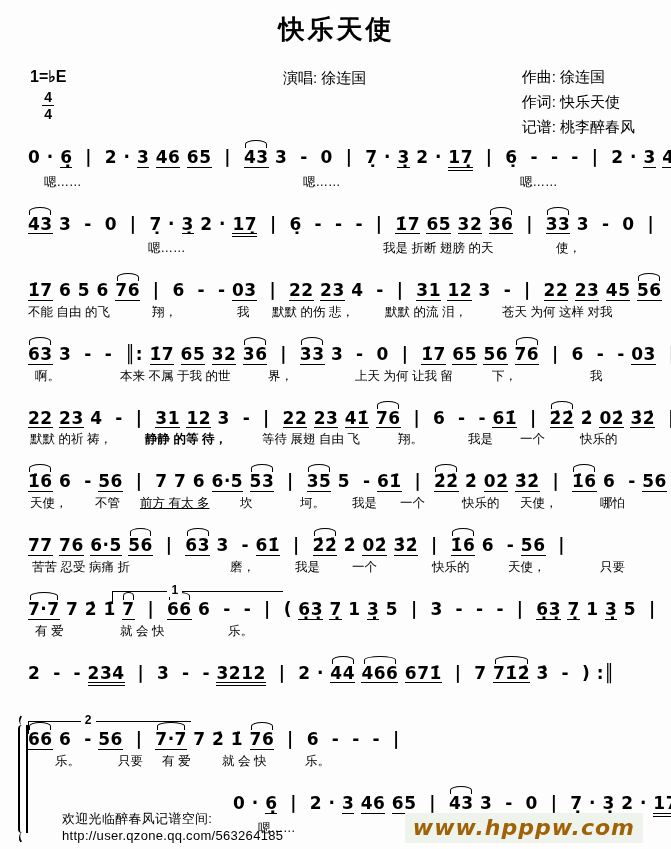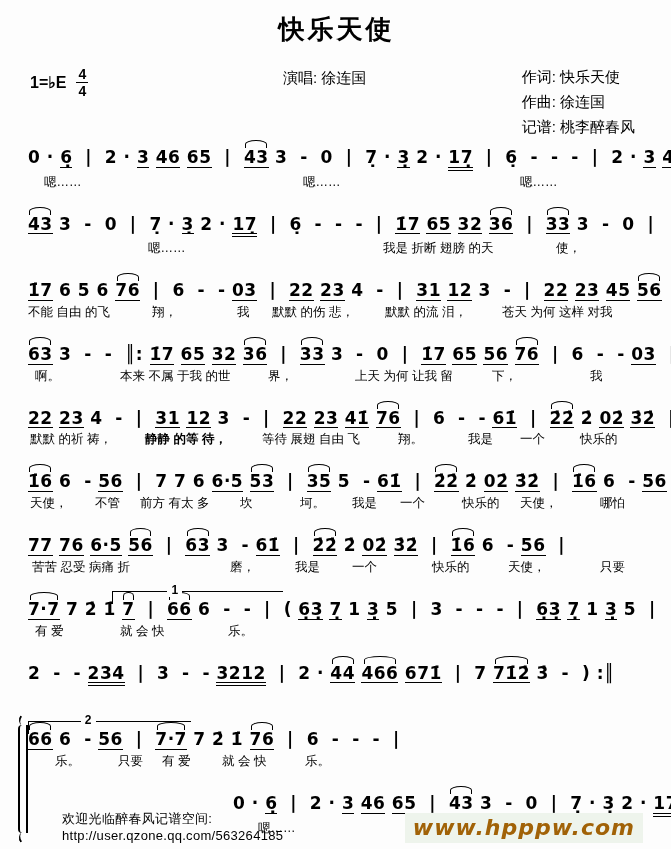--- a/index.html
+++ b/index.html
@@ -3,21 +3,21 @@
 <meta charset="utf-8">
 <style>
   html,body{margin:0;padding:0;background:#ffffff;}
   .page{position:relative;width:671px;height:849px;margin:0 auto;background:#fdfdfd;
         color:#000;font-family:"Liberation Sans",sans-serif;overflow:hidden;box-sizing:border-box;
         padding:10px 26px 0 28px;}
   
   .title{text-align:center;font-size:26px;font-weight:bold;letter-spacing:3px;margin:2px 0 12px 0;
          font-family:"DejaVu Sans",sans-serif;}
   .meta{position:relative;height:78px;font-size:15px;}
-  .keysig{position:absolute;left:2px;top:8px;font-weight:bold;font-size:16px;display:flex;align-items:center;gap:10px;}
+  .keysig{position:absolute;left:2px;top:8px;font-weight:bold;font-size:16px;display:flex;align-items:center;gap:4px;flex-direction:column;}
   .frac{display:inline-flex;flex-direction:column;align-items:center;line-height:1;font-size:14px;font-weight:bold;}
   .frac b:first-child{border-bottom:1.5px solid #000;padding:0 2px 1px 2px;}
   .frac b:last-child{padding-top:1px;}
   .singer{position:absolute;left:255px;top:10px;}
   .credits{position:absolute;right:10px;top:6px;line-height:1.65;}
   
   .score{position:relative;}
   .line{position:relative;margin-bottom:13px;}
   .notes-row{position:relative;padding-top:11px;font-family:"DejaVu Sans",sans-serif;
              font-weight:bold;font-size:17px;white-space:pre;letter-spacing:.5px;line-height:1.1;}
@@ -51,22 +51,22 @@
   <div class="meta">
     <div class="keysig">
       <span>1=♭E</span>
       <span class="frac">
         <b>4</b>
         <b>4</b>
       </span>
     </div>
     <div class="singer">演唱: 徐连国</div>
     <div class="credits">
+      <div>作曲: 徐连国</div>
       <div>作词: 快乐天使</div>
-      <div>作曲: 徐连国</div>
       <div>记谱: 桃李醉春风</div>
     </div>
   </div>
 
   <div class="score">
       <div class="line">
         <div class="notes-row"><span class="tok">0 · </span><span class="tok u">6̣</span><span class="tok">  |  </span><span class="tok">2 · </span><span class="tok u">3</span><span class="tok"> </span><span class="tok u">46</span><span class="tok"> </span><span class="tok u">65</span><span class="tok">  |  </span><span class="tok u arc">43</span><span class="tok"> 3  -  0</span><span class="tok">  |  </span><span class="tok">7̣ · </span><span class="tok u">3̣</span><span class="tok"> 2 · </span><span class="tok uu">17̣</span><span class="tok">  |  </span><span class="tok">6̣  -  -  -</span><span class="tok">  |  </span><span class="tok">2 · </span><span class="tok u">3</span><span class="tok"> </span><span class="tok u">46</span></div>
         <div class="lyrics-row">
           <span class="lyr" style="left: 16px;">嗯……</span>
           <span class="lyr" style="left: 275px;">嗯……</span>
@@ -113,21 +113,21 @@
           <span class="lyr" style="left: 440px;">我是</span>
           <span class="lyr" style="left: 492px;">一个</span>
           <span class="lyr" style="left: 552px;">快乐的</span>
         </div>
       </div>
       <div class="line">
         <div class="notes-row"><span class="tok u arc">1̇6</span><span class="tok"> 6  - </span><span class="tok u">56</span><span class="tok">  |  </span><span class="tok">7 7 6 </span><span class="tok u">6·5</span><span class="tok"> </span><span class="tok u arc">53</span><span class="tok">  |  </span><span class="tok u arc">35</span><span class="tok"> 5  - </span><span class="tok u">61̇</span><span class="tok">  |  </span><span class="tok u arc">2̇2̇</span><span class="tok"> 2̇ </span><span class="tok u">02̇</span><span class="tok"> </span><span class="tok u">3̇2̇</span><span class="tok">  |  </span><span class="tok u arc">1̇6</span><span class="tok"> 6  - </span><span class="tok u">56</span><span class="tok">  |</span></div>
         <div class="lyrics-row">
           <span class="lyr" style="left: 2px;">天使，</span>
           <span class="lyr" style="left: 67px;">不管</span>
-          <span class="lyr" style="left: 112px;">前方 有太 多</span>
+          <span class="lyr" style="left: 112px; text-decoration: underline;">前方 有太 多</span>
           <span class="lyr" style="left: 212px;">坎</span>
           <span class="lyr" style="left: 272px;">坷。</span>
           <span class="lyr" style="left: 324px;">我是</span>
           <span class="lyr" style="left: 372px;">一个</span>
           <span class="lyr" style="left: 434px;">快乐的</span>
           <span class="lyr" style="left: 492px;">天使，</span>
           <span class="lyr" style="left: 572px; text-align: right;">哪怕</span>
         </div>
       </div>
       <div class="line">

